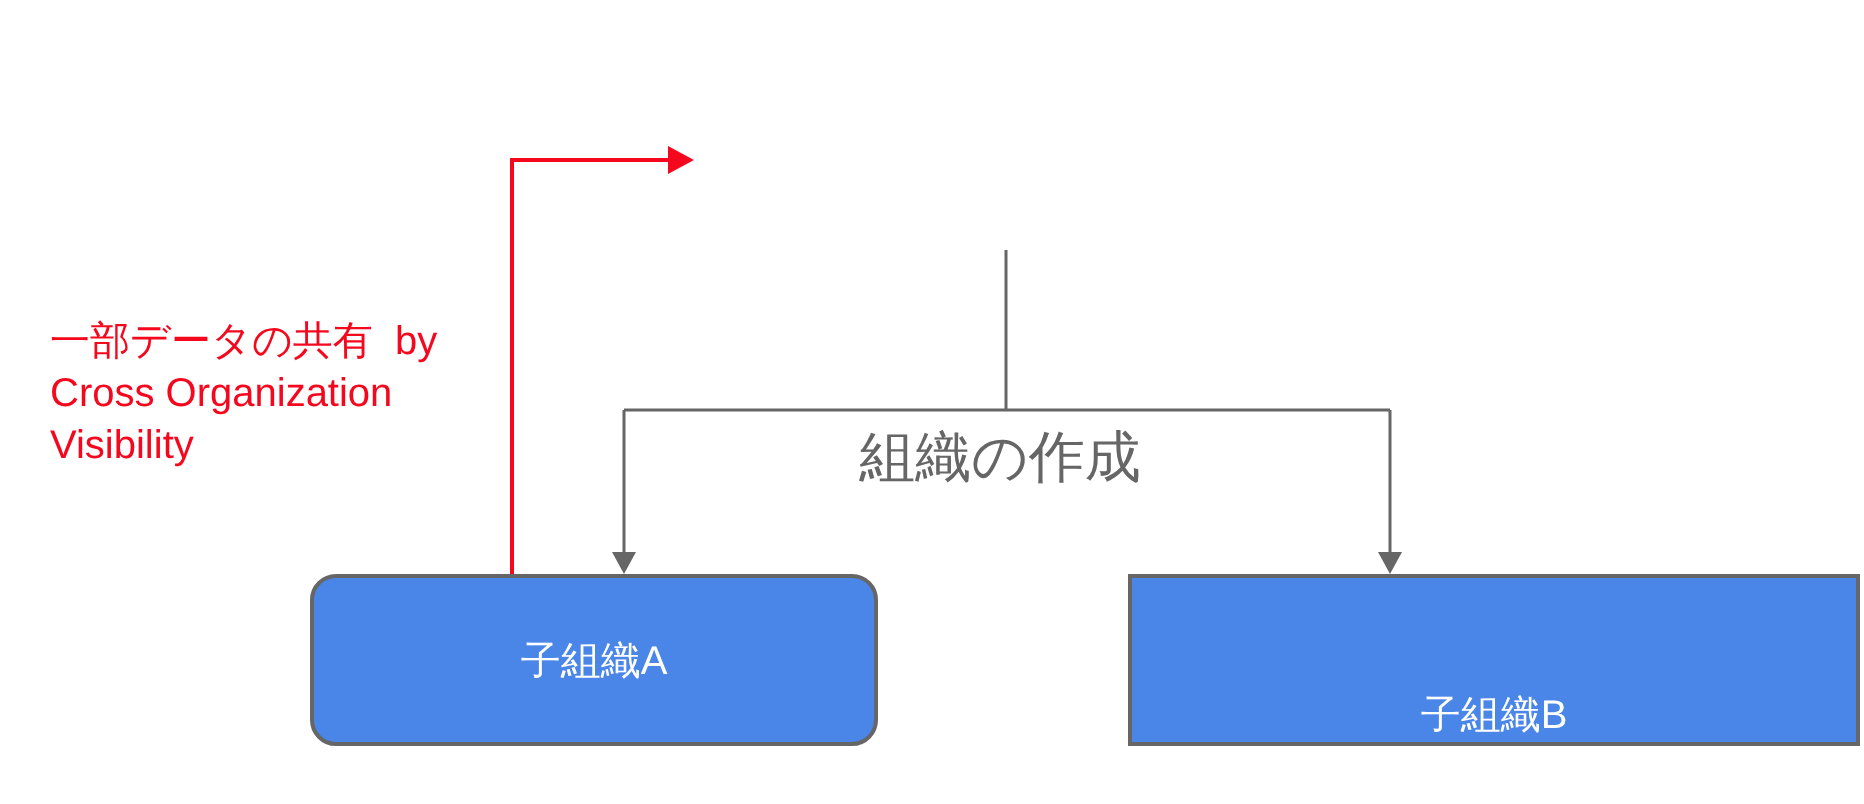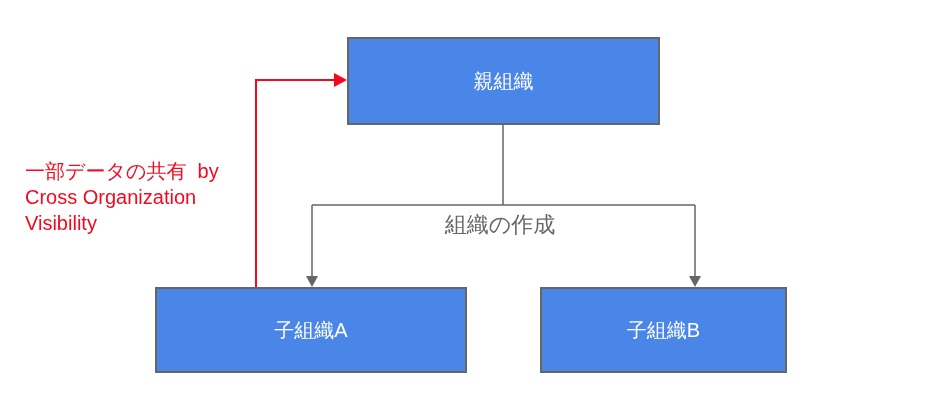--- a/index.html
+++ b/index.html
@@ -28,30 +28,30 @@
     background: #4a86e8;
     border: 2px solid #666666;
     box-sizing: border-box;
     display: flex;
     align-items: center;
     justify-content: center;
     color: #ffffff;
     font-size: 20px;
   }
   .node-parent   { left: 347px; top: 37px;  width: 313px; height: 88px; }
-  .node-child-a  { left: 155px; top: 287px; width: 312px; height: 86px; }
-  .node-child-b  { left: 540px; top: 287px; width: 247px; height: 86px; }
+  .node-child-a  { left: 155px; top: 287px; width: 284px; height: 86px; border-radius: 13px; }
+  .node-child-b  { left: 564px; top: 287px; width: 366px; height: 86px; align-items: flex-end; }
   .edge-label-creation {
     position: absolute;
     left: 397px;
     top: 210px;
     width: 206px;
     text-align: center;
     color: #666666;
-    font-size: 22px;
+    font-size: 28px;
     white-space: nowrap;
   }
   .edge-label-sharing {
     position: absolute;
     left: 25px;
     top: 146px;
     width: 240px;
     color: #f5081e;
     font-size: 20px;
     line-height: 26px;
@@ -74,23 +74,20 @@
     </g>
     <polygon points="306,276 318,276 312,287" fill="#666666"></polygon>
     <polygon points="689,276 701,276 695,287" fill="#666666"></polygon>
 
     <g>
       <polyline points="256,287 256,80 336,80" stroke="#f5081e" stroke-width="2" fill="none"></polyline>
       <polygon points="334,73 334,87 347,80" fill="#f5081e"></polygon>
     </g>
   </svg>
 
-  <div class="node node-parent">
-    <span>親組織</span>
-  </div>
 
   <div class="node node-child-a">
     <span>子組織A</span>
   </div>
 
   <div class="node node-child-b">
     <span>子組織B</span>
   </div>
 
   <div class="edge-label-creation">組織の作成</div>

